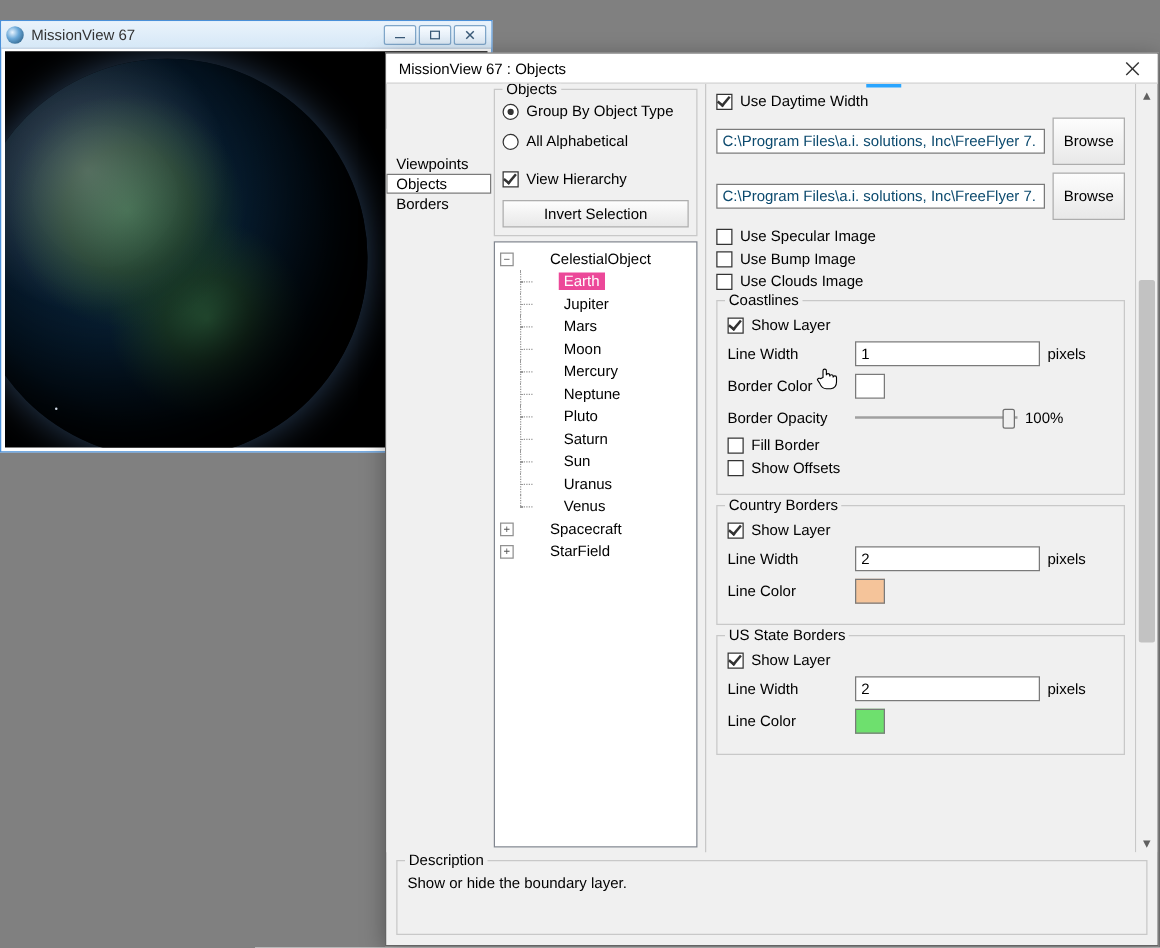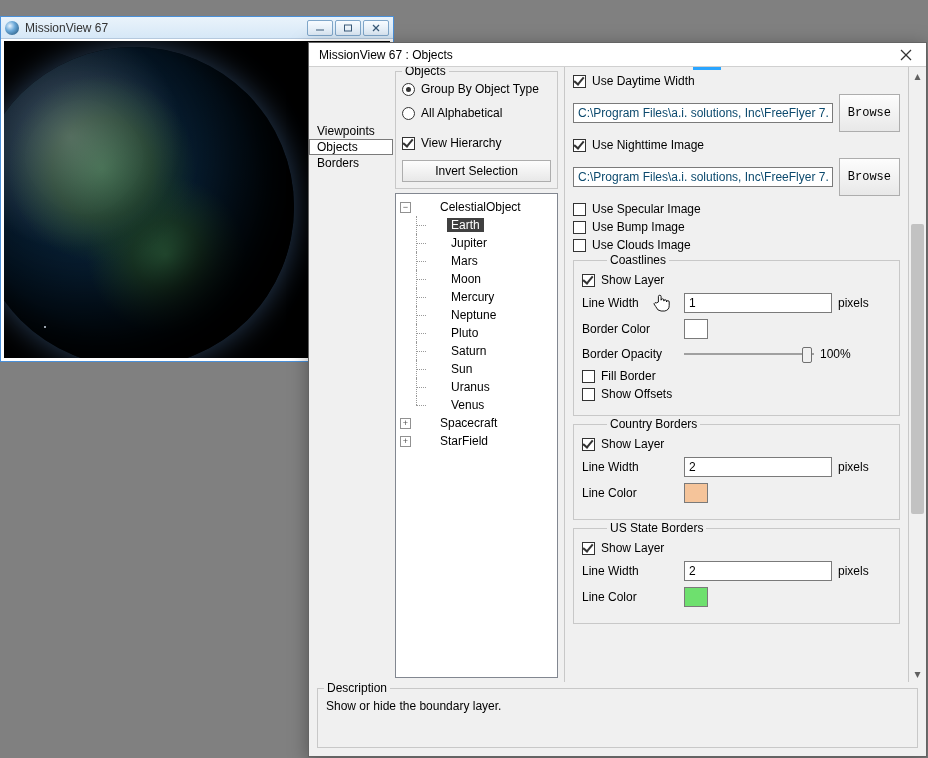--- a/index.html
+++ b/index.html
@@ -113,48 +113,48 @@
   .tree-conn::before {
     content: ""; position: absolute; left: 6px; top: 0; bottom: 0; width: 0;
     border-left: 1px dotted #999;
   }
   .tree-conn::after {
     content: ""; position: absolute; left: 6px; top: 50%; width: 10px; height: 0;
     border-top: 1px dotted #999;
   }
   .tree-conn.last::before { bottom: 50%; }
   .tree-label { padding: 0 4px; margin-left: 21px; }
-  .tree-label.selected { background: #404040; color: #fff; }
+  .tree-label.selected { background: #ec4899; color: #fff; }
 
   
   .props { flex: 1; position: relative; overflow: hidden; display: flex; }
   .props-inner {
     flex: 1; overflow-y: auto; padding: 0 8px 6px 8px; border-right: 1px solid #c8c8c8;
   }
   .tab-marker {
     width: 28px; height: 3px; background: #2aa5ff; margin: 0 0 4px 120px;
   }
   .prop-fieldset {
     border: 1px solid #c8c8c8; padding: 8px 8px 10px 8px; margin-top: 8px; position: relative;
   }
   .prop-fieldset > .legend {
-    position: absolute; top: -8px; left: 6px; background: #f0f0f0; padding: 0 3px; margin-left: 27px;
+    position: absolute; top: -8px; left: 6px; background: #f0f0f0; padding: 0 3px;
   }
   .prop-row {
     display: flex; align-items: center; gap: 6px; margin: 6px 0;
   }
   .prop-row .lbl { width: 96px; }
   .tinput {
     border: 1px solid #7a7a7a; background: #fff; padding: 2px 4px; height: 20px;
   }
   .tinput.path { flex: 1; color: #0c4a6e; overflow: hidden; white-space: nowrap; }
   .tinput.num { width: 148px; }
   .browse-btn {
     border: 1px solid #adadad; background: linear-gradient(#fdfdfd,#e8e8e8);
-    padding: 18px 8px; cursor: pointer; height: 16px; display: flex; align-items: center; font-family: Liberation Mono, monospace;
+    padding: 18px 8px; cursor: pointer; height: 16px; display: flex; align-items: center;
   }
   .swatch {
     width: 24px; height: 20px; border: 1px solid #7a7a7a; background: #fff;
   }
   .slider {
     position: relative; width: 130px; height: 18px;
   }
   .slider .track {
     position: absolute; left: 0; right: 0; top: 8px; height: 2px; background: #a0a0a0;
   }
@@ -337,24 +337,20 @@
 
         <div class="check-row" style="margin-top:0">
           <span class="check checked"></span>
           <span>Use Daytime Width</span>
         </div>
         <div class="prop-row">
           <div class="tinput path">C:\Program Files\a.i. solutions, Inc\FreeFlyer 7.</div>
           <div class="browse-btn">Browse</div>
         </div>
 
-        <div class="check-row">
-          <span class="check checked"></span>
-          <span>Use Nighttime Image</span>
-        </div>
         <div class="prop-row">
           <div class="tinput path">C:\Program Files\a.i. solutions, Inc\FreeFlyer 7.</div>
           <div class="browse-btn">Browse</div>
         </div>
 
         <div class="check-row">
           <span class="check"></span>
           <span>Use Specular Image</span>
         </div>
         <div class="check-row">

